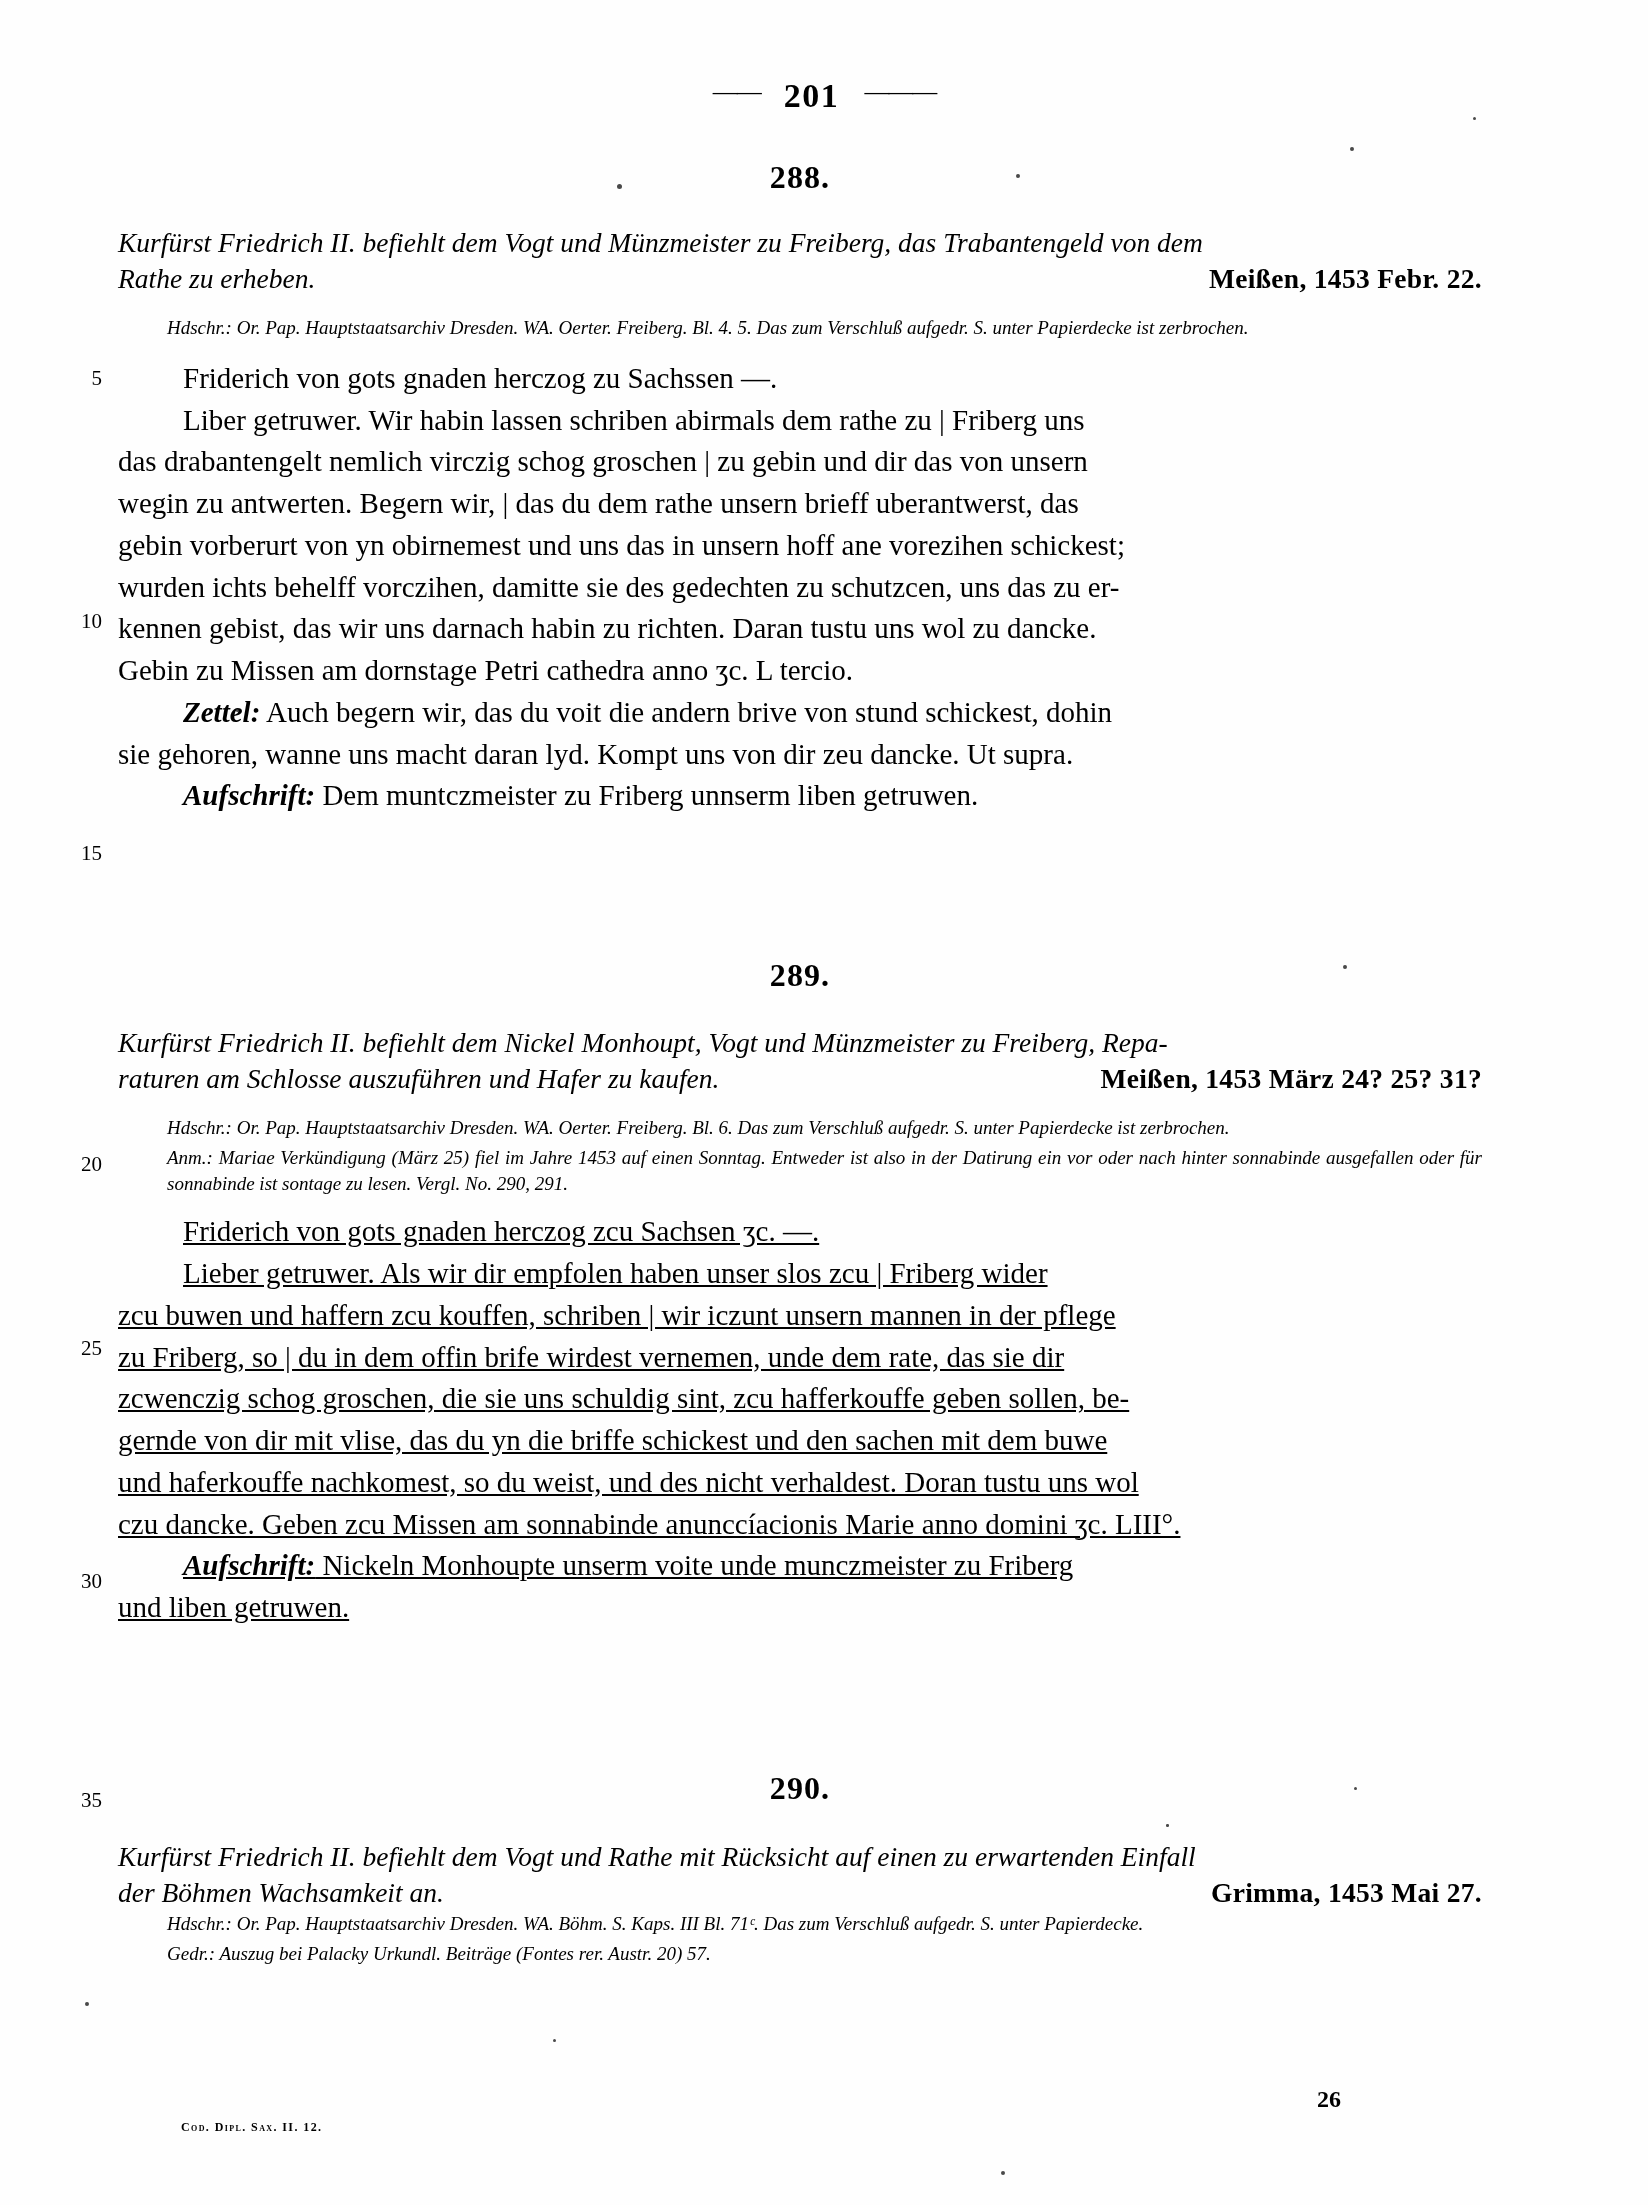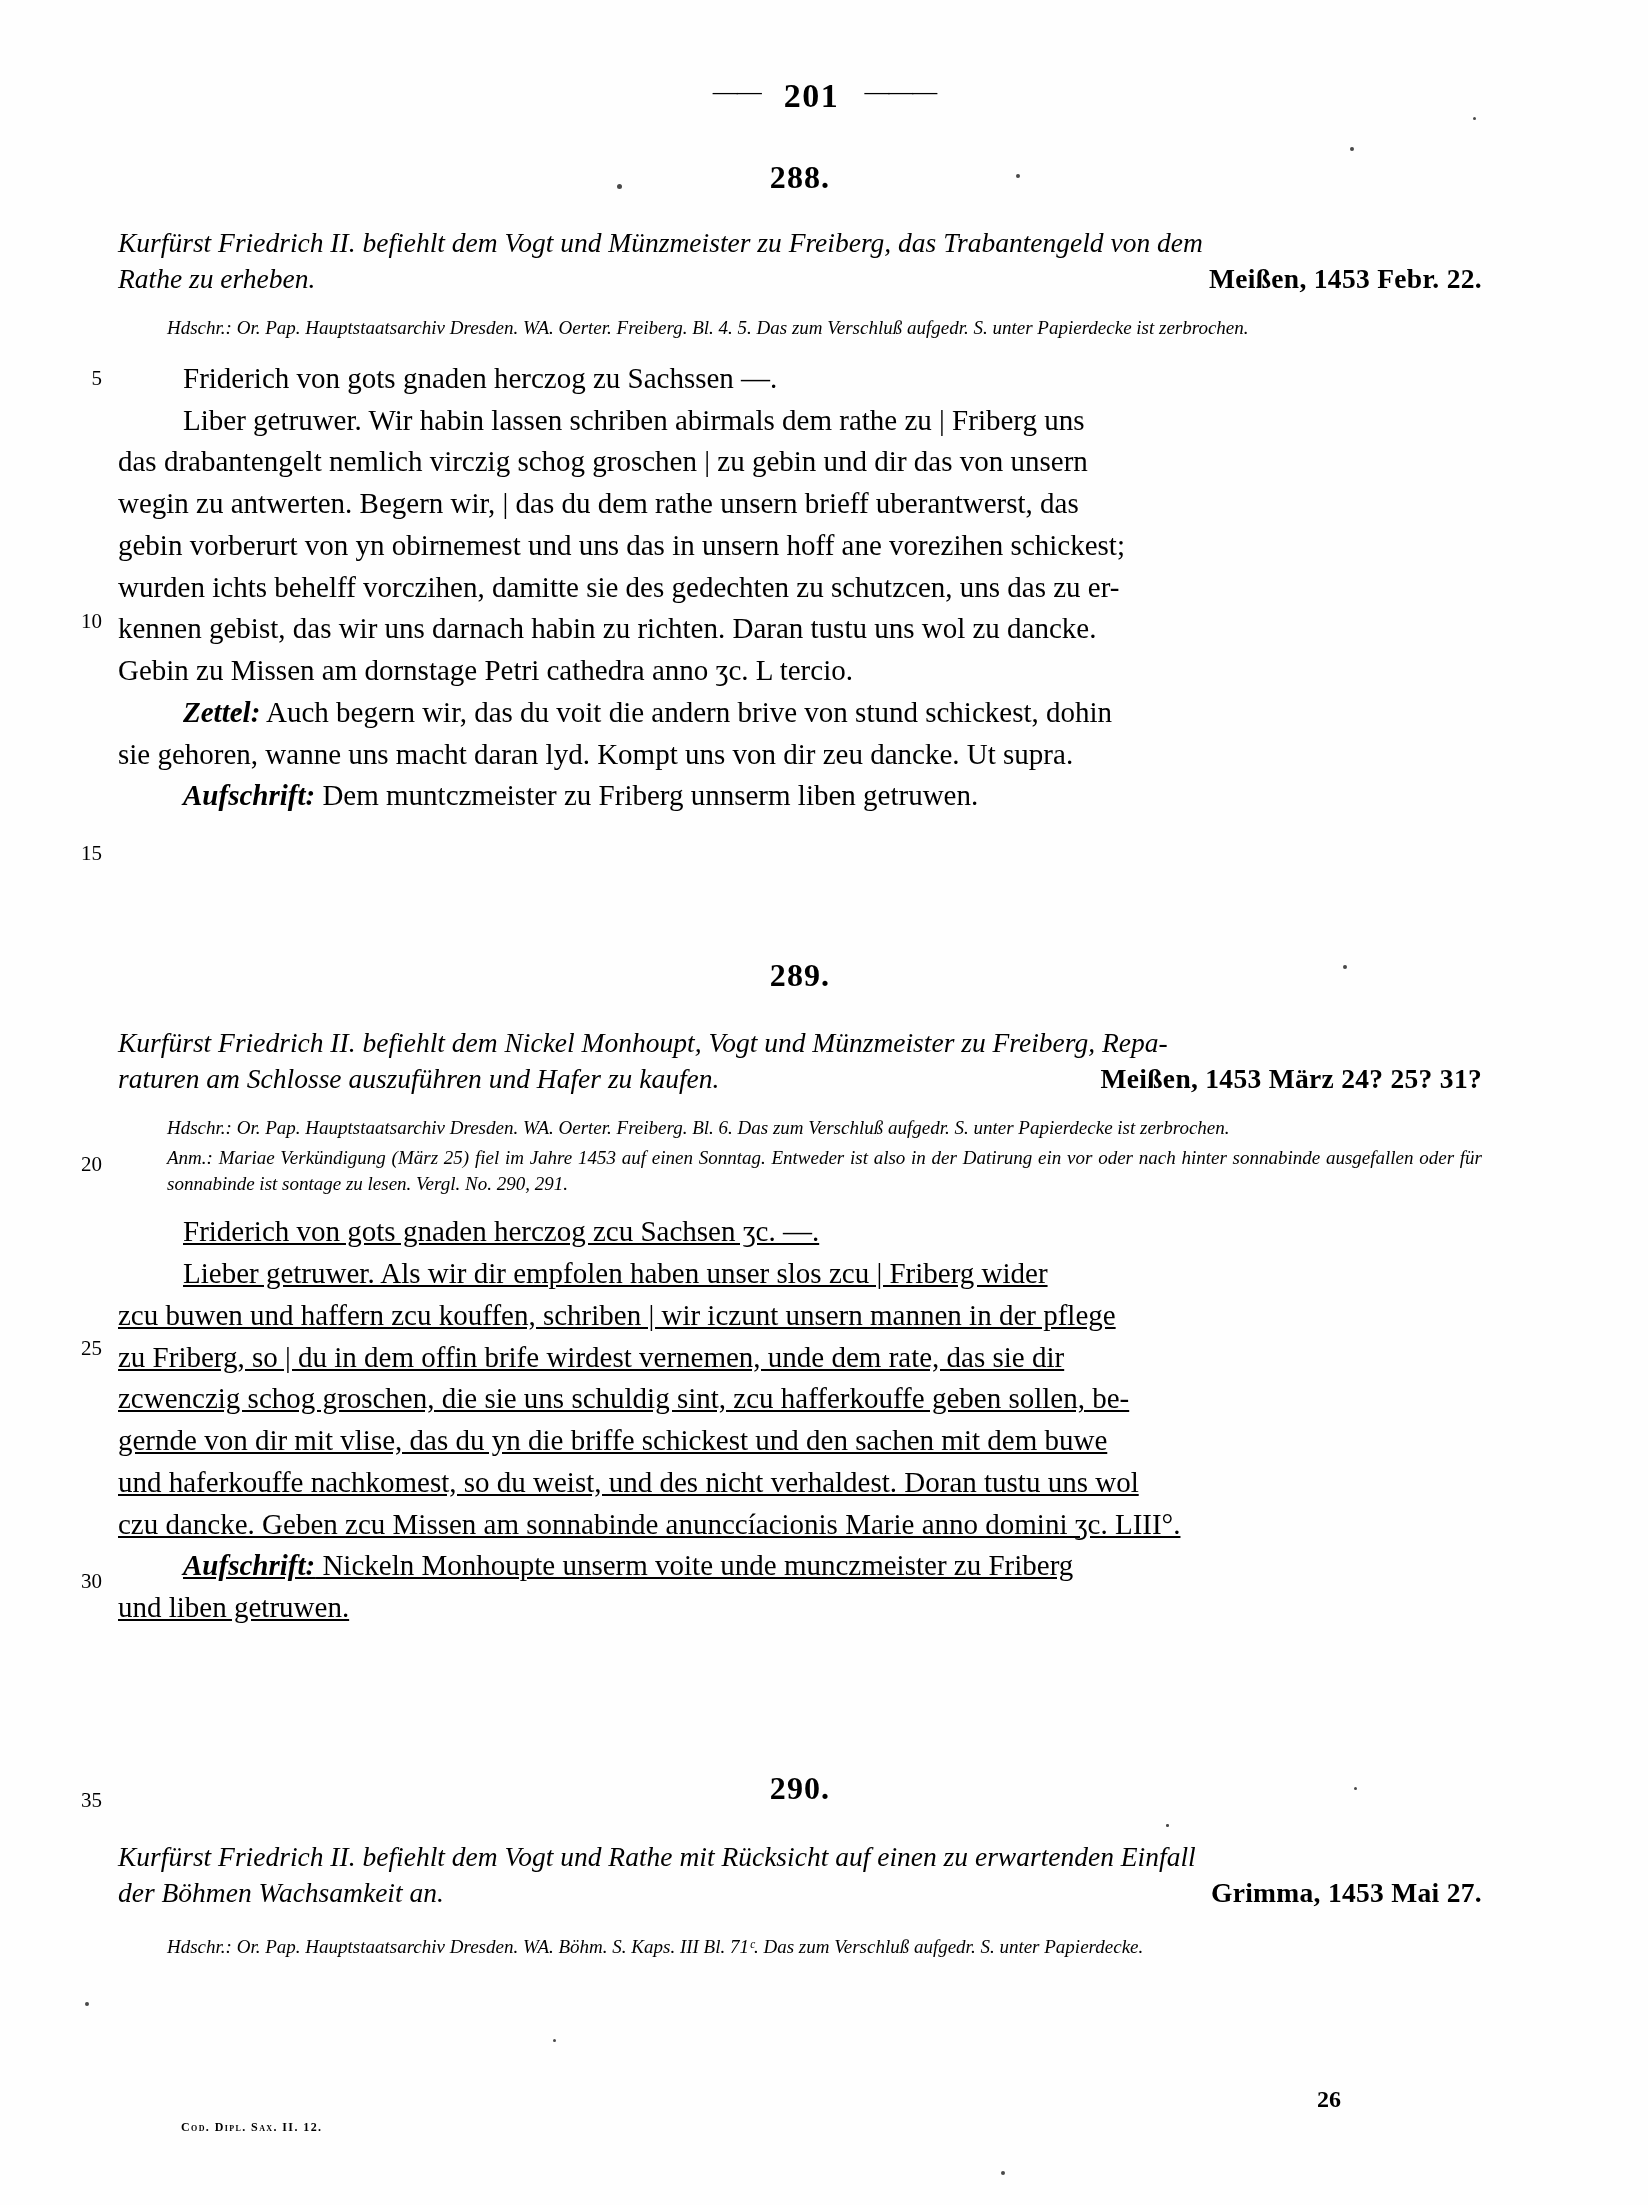--- a/index.html
+++ b/index.html
@@ -205,22 +205,25 @@
   </div>
 
   <div class="col" style="top:1770px;">
     <div class="docnum">290.</div>
 
     <div class="regest" style="margin-top:32px;">
       <span class="regest-line">Kurfürst Friedrich II. befiehlt dem Vogt und Rathe mit Rücksicht auf einen zu erwartenden Einfall</span>
       <span class="regest-line"><span class="datum">Grimma, 1453 Mai 27.</span><span>der Böhmen Wachsamkeit an.</span></span>
     </div>
 
-    <div class="appar" style="margin-top:23px;">
+    <div class="appar" style="">
       <span class="label">Hdschr.:</span><span> Or. Pap. Hauptstaatsarchiv Dresden. WA. Böhm. S. Kaps. III Bl. 71ᶜ.  Das zum Verschluß aufgedr. S. unter Papierdecke.</span>
+    </div>
+    <div class="appar" style="margin-top:4.4px;">
+      <span class="label">Gedr.:</span><span> Auszug bei Palacky Urkundl. Beiträge (Fontes rer. Austr. 20) 57.</span>
     </div>
   </div>
 
   <div class="lnum" style="top:366px;">5</div>
   <div class="lnum" style="top:609px;">10</div>
   <div class="lnum" style="top:841px;">15</div>
   <div class="lnum" style="top:1152px;">20</div>
   <div class="lnum" style="top:1336px;">25</div>
   <div class="lnum" style="top:1569px;">30</div>
   <div class="lnum" style="top:1788px;">35</div>

